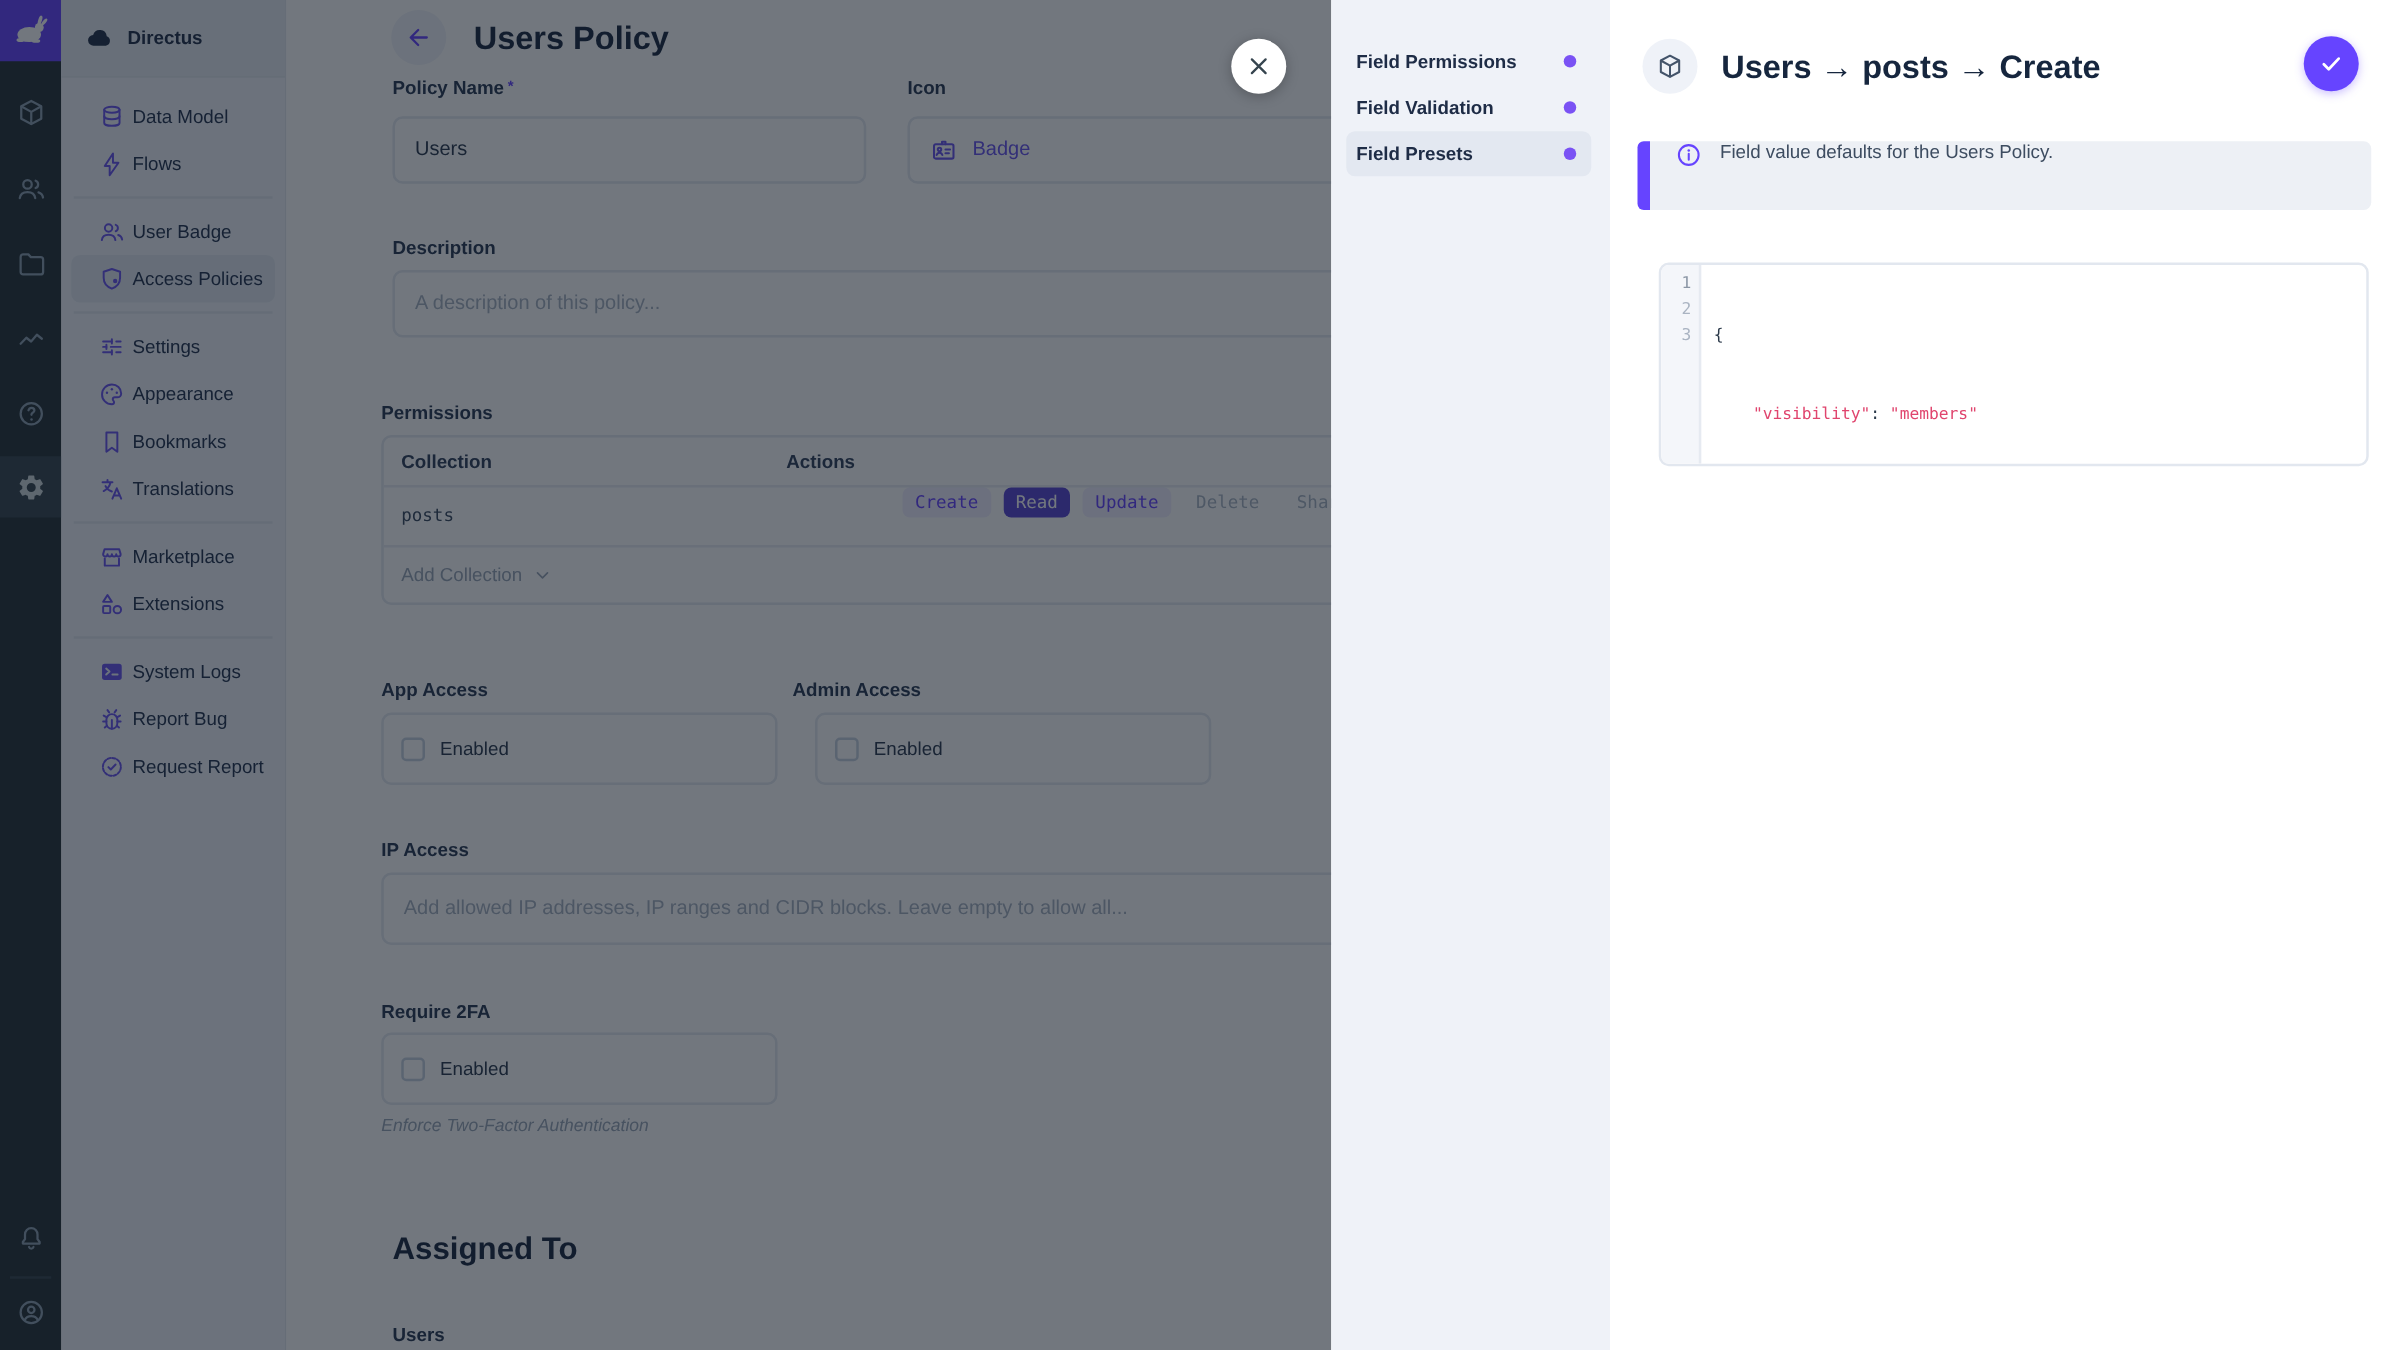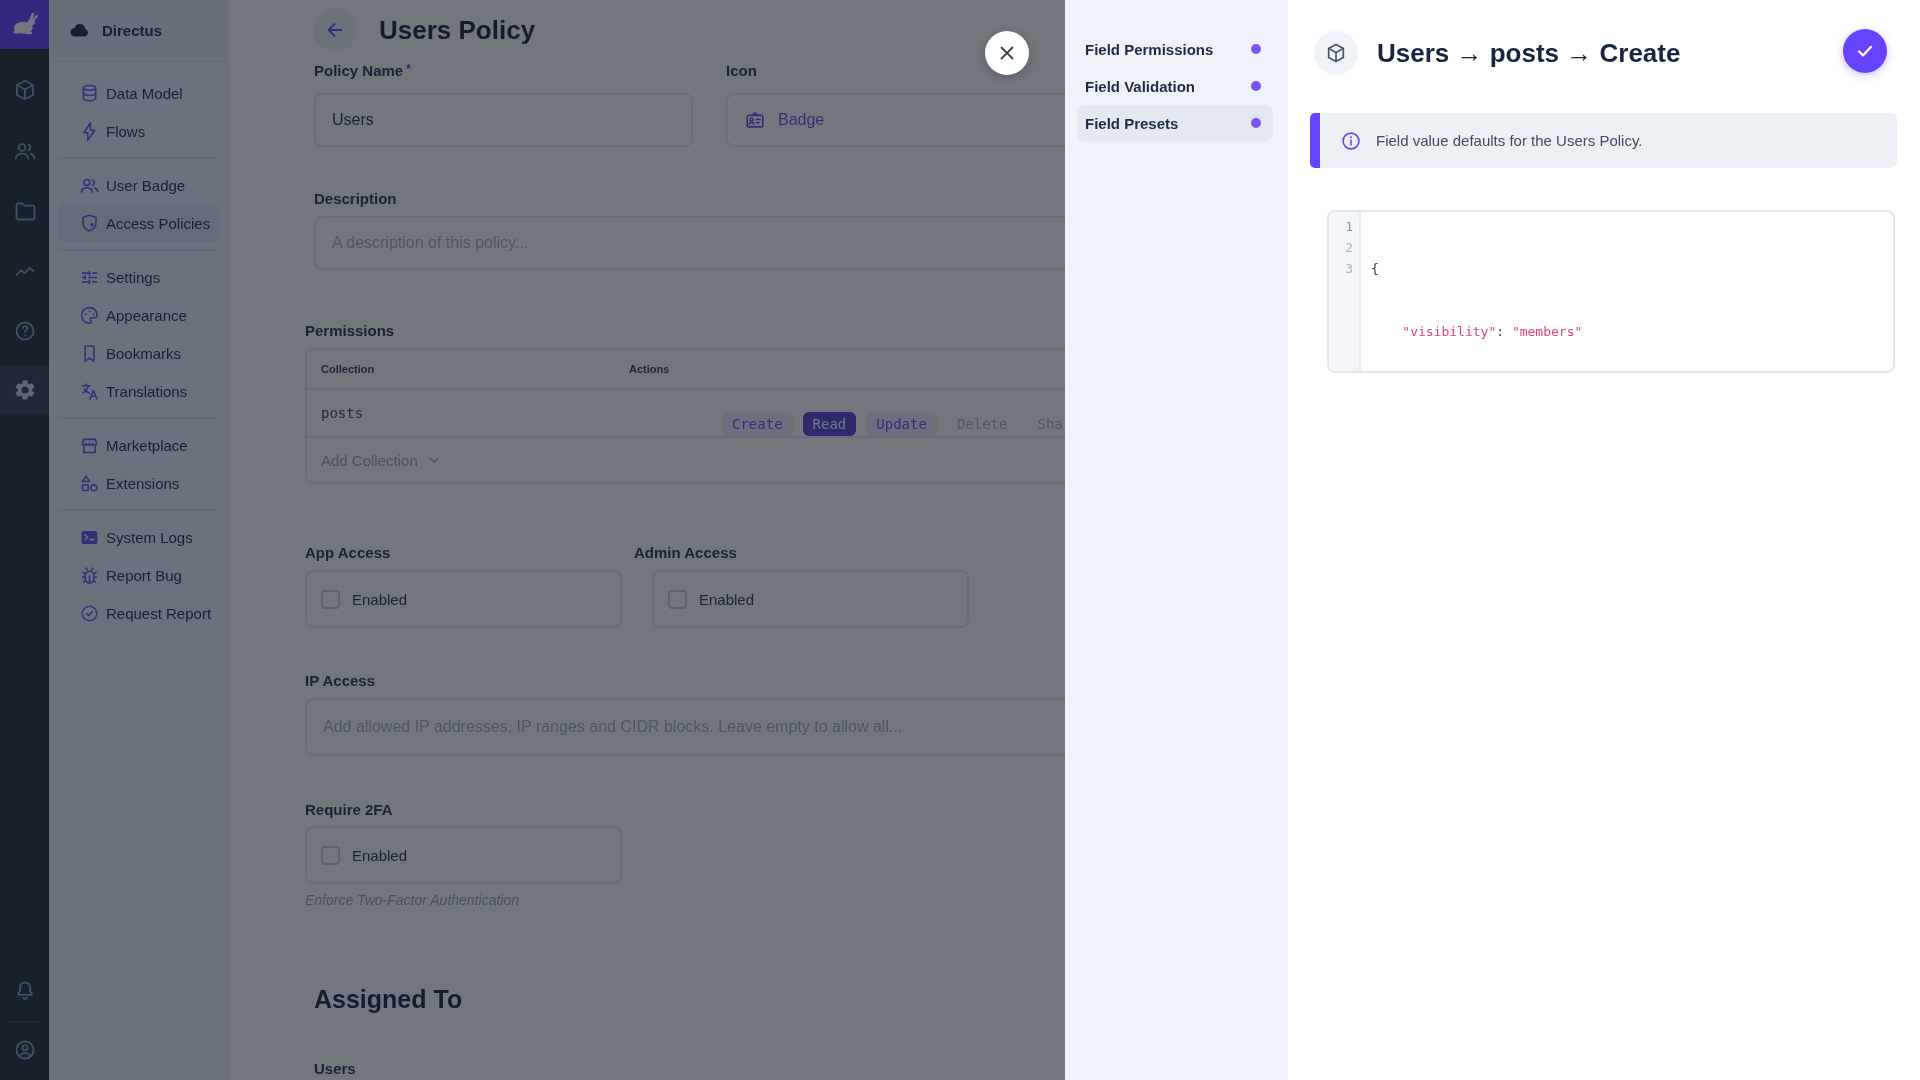--- a/index.html
+++ b/index.html
@@ -31,24 +31,24 @@
   .back-btn{width:44px;height:44px;border-radius:50%;background:#f0f3f9;color:#6644ff;display:flex;align-items:center;justify-content:center;cursor:pointer;flex:none;}
   .page-title{font-size:26px;font-weight:700;color:#1c2a42;}
   .abs{position:absolute;}
   .f-label{font-size:15px;font-weight:700;color:#2a3a54;}
   .req{color:#6644ff;font-size:12px;vertical-align:top;margin-left:3px;}
   .input{background:#fff;border:2px solid #e4e9f0;border-radius:8px;height:54px;box-sizing:border-box;display:flex;align-items:center;padding:0 16px;font-size:16px;color:#2b3a4f;}
   .ph{color:#a7b2c2;}
   .icon-val{display:flex;align-items:center;gap:12px;color:#6a55ef;}
 
   .perm-table{border:2px solid #e4e9f0;border-radius:8px;box-sizing:border-box;background:#fff;}
-  .pt-head{height:38px;display:flex;align-items:center;font-size:11px;font-weight:700;color:#31415c;}
+  .pt-head{height:38px;display:flex;align-items:center;font-size:15px;font-weight:700;color:#31415c;}
   .pt-c1{padding-left:14px;width:322px;box-sizing:border-box;}
   .pt-row{position:relative;height:46px;border-top:2px solid #e9edf3;display:flex;align-items:center;font-family:"DejaVu Sans Mono",monospace;font-size:14px;color:#3a4a60;}
-  .chip-row{position:absolute;left:415px;top:0;height:100%;display:flex;align-items:flex-end;gap:10px;}
+  .chip-row{position:absolute;left:415px;top:0;height:100%;display:flex;align-items:flex-start;gap:10px;}
   .chip{padding:4px 10px;border-radius:6px;cursor:pointer;}
   .chip.partial{color:#6644ff;background:rgba(102,68,255,.09);}
   .chip.full{color:#fff;background:#5a47d4;}
   .chip.none{color:#a9b5c4;}
   .pt-add{height:44px;border-top:2px solid #e9edf3;display:flex;align-items:center;gap:8px;padding-left:14px;font-size:15px;color:#9aa6b7;cursor:pointer;}
 
   .chk-box{border:2px solid #e4e9f0;border-radius:8px;box-sizing:border-box;background:#fff;display:flex;align-items:center;gap:12px;padding-left:14px;}
   .checkbox{width:19px;height:19px;border:2px solid #c7d2e0;border-radius:4px;background:#fff;box-sizing:border-box;cursor:pointer;flex:none;}
   .chk-lbl{font-size:15px;color:#2b3a4f;}
   .note{font-style:italic;font-size:14px;color:#9aa7b8;}
@@ -63,21 +63,21 @@
   .drawer-tabs{width:223px;flex:none;background:#eff2f8;padding-top:30px;box-sizing:border-box;}
   .dtab{height:36px;margin:1px 15px 1px 12px;border-radius:7px;display:flex;align-items:center;padding:0 12px 0 8px;font-size:15px;font-weight:700;color:#1e2c46;cursor:pointer;}
   .dtab.active{background:#e3e8f1;}
   .dot{margin-left:auto;width:10px;height:10px;border-radius:50%;background:#7a52f4;}
   .drawer-main{flex:1;background:#fff;position:relative;}
   .dh-icon{position:absolute;left:26px;top:31px;width:44px;height:44px;border-radius:50%;background:#eff2f8;color:#44546a;display:flex;align-items:center;justify-content:center;}
   .d-title{position:absolute;left:89px;top:38px;font-size:26px;font-weight:700;color:#16263e;}
   .save-btn{position:absolute;left:555px;top:29px;width:44px;height:44px;border-radius:50%;background:#6644ff;color:#fff;display:flex;align-items:center;justify-content:center;cursor:pointer;box-shadow:0 2px 8px rgba(102,68,255,.35);}
   .banner{position:absolute;left:22px;top:113px;width:587px;height:55px;display:flex;}
   .banner-bar{width:10px;background:#6644ff;border-radius:5px 0 0 5px;flex:none;}
-  .banner-body{flex:1;background:#edf0f5;border-radius:0 6px 6px 0;display:flex;align-items:center;gap:14px;padding-left:20px;color:#3d4c60;font-size:15px;}
+  .banner-body{flex:1;background:#edf0f5;border-radius:0 6px 6px 0;display:flex;gap:14px;padding-left:20px;color:#3d4c60;font-size:15px;}
   .banner-body .info-ic{color:#6644ff;flex:none;}
   .editor{position:absolute;left:39px;top:210px;width:568px;height:163px;border:2px solid #e2e7ef;border-radius:8px;box-sizing:border-box;display:flex;overflow:hidden;font-family:"DejaVu Sans Mono",monospace;font-size:13px;line-height:21px;background:#fff;}
   .gutter{width:32px;flex:none;background:#f4f6fa;border-right:2px solid #e6eaf1;box-sizing:border-box;padding:4px 6px 0 0;text-align:right;color:#aab4c2;}
   .gutter .ln1{color:#8b96a5;}
   .codearea{flex:1;padding:4px 0 0 10px;white-space:pre;color:#2b3949;cursor:text;}
   .tok-str{color:#e0456e;}
 </style>
 </head>
 <body>
 

